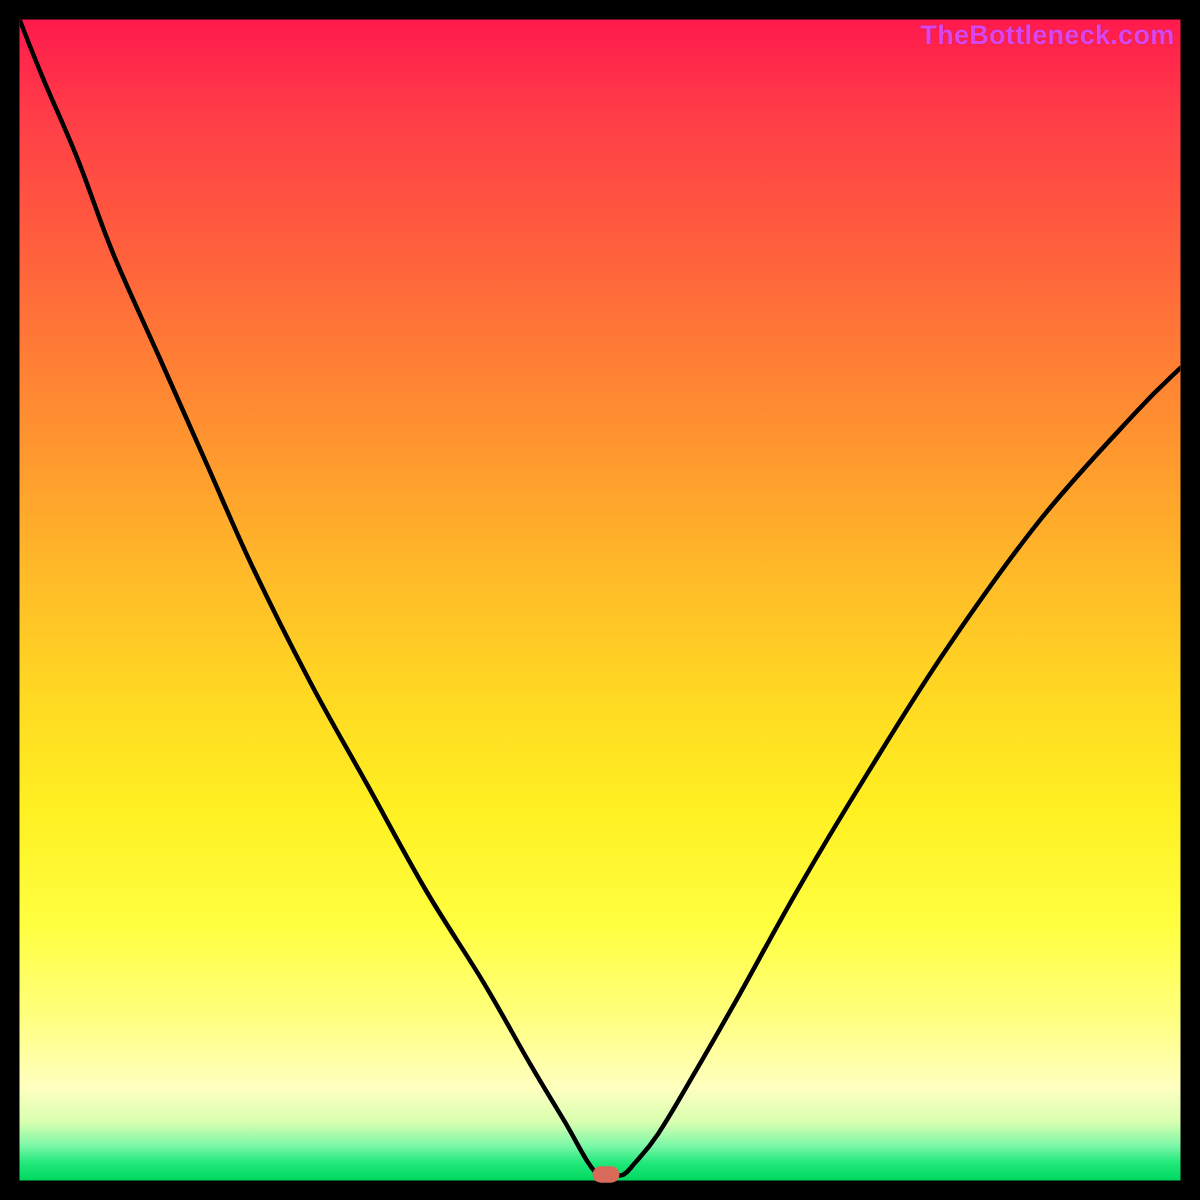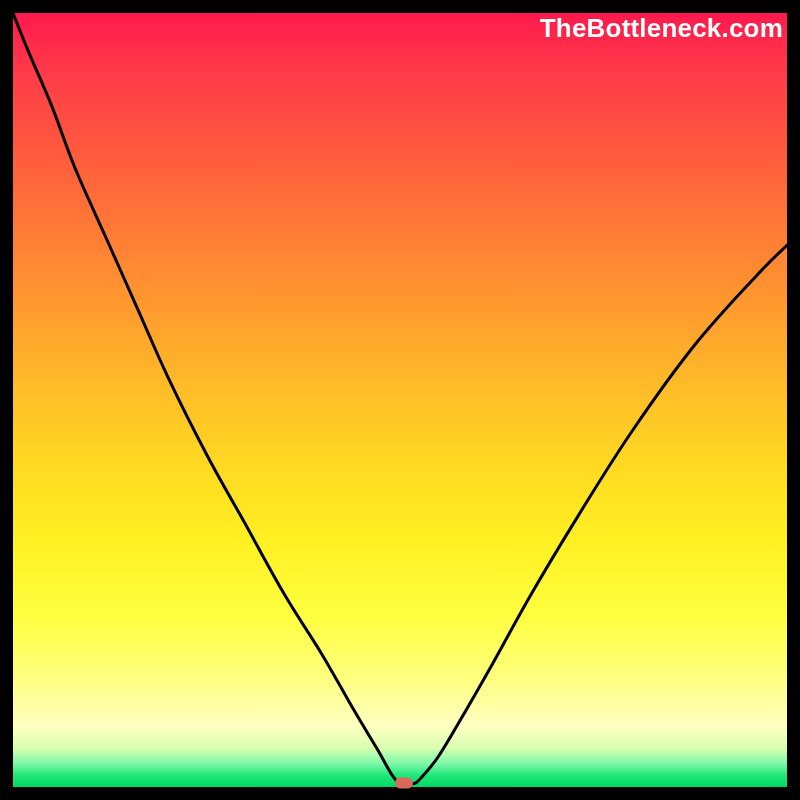--- a/index.html
+++ b/index.html
@@ -41,22 +41,22 @@
       #d8ffb0 95%,
       #7cf7a8 97%,
       #20e87a 98.5%,
       #00d860 100%
     );
   }
   .watermark {
     position: absolute;
     top: 0px;
     right: 4px;
-    color: #ffffff;
-    font-size: 26px;
+    color: #d946ef;
+    font-size: 18px;
     font-weight: 600;
     letter-spacing: 0.2px;
     user-select: none;
     text-shadow: 0 0 1px rgba(0,0,0,0.2);
   }
   svg.curve {
     position: absolute;
     left: 0;
     top: 0;
     width: 774px;

